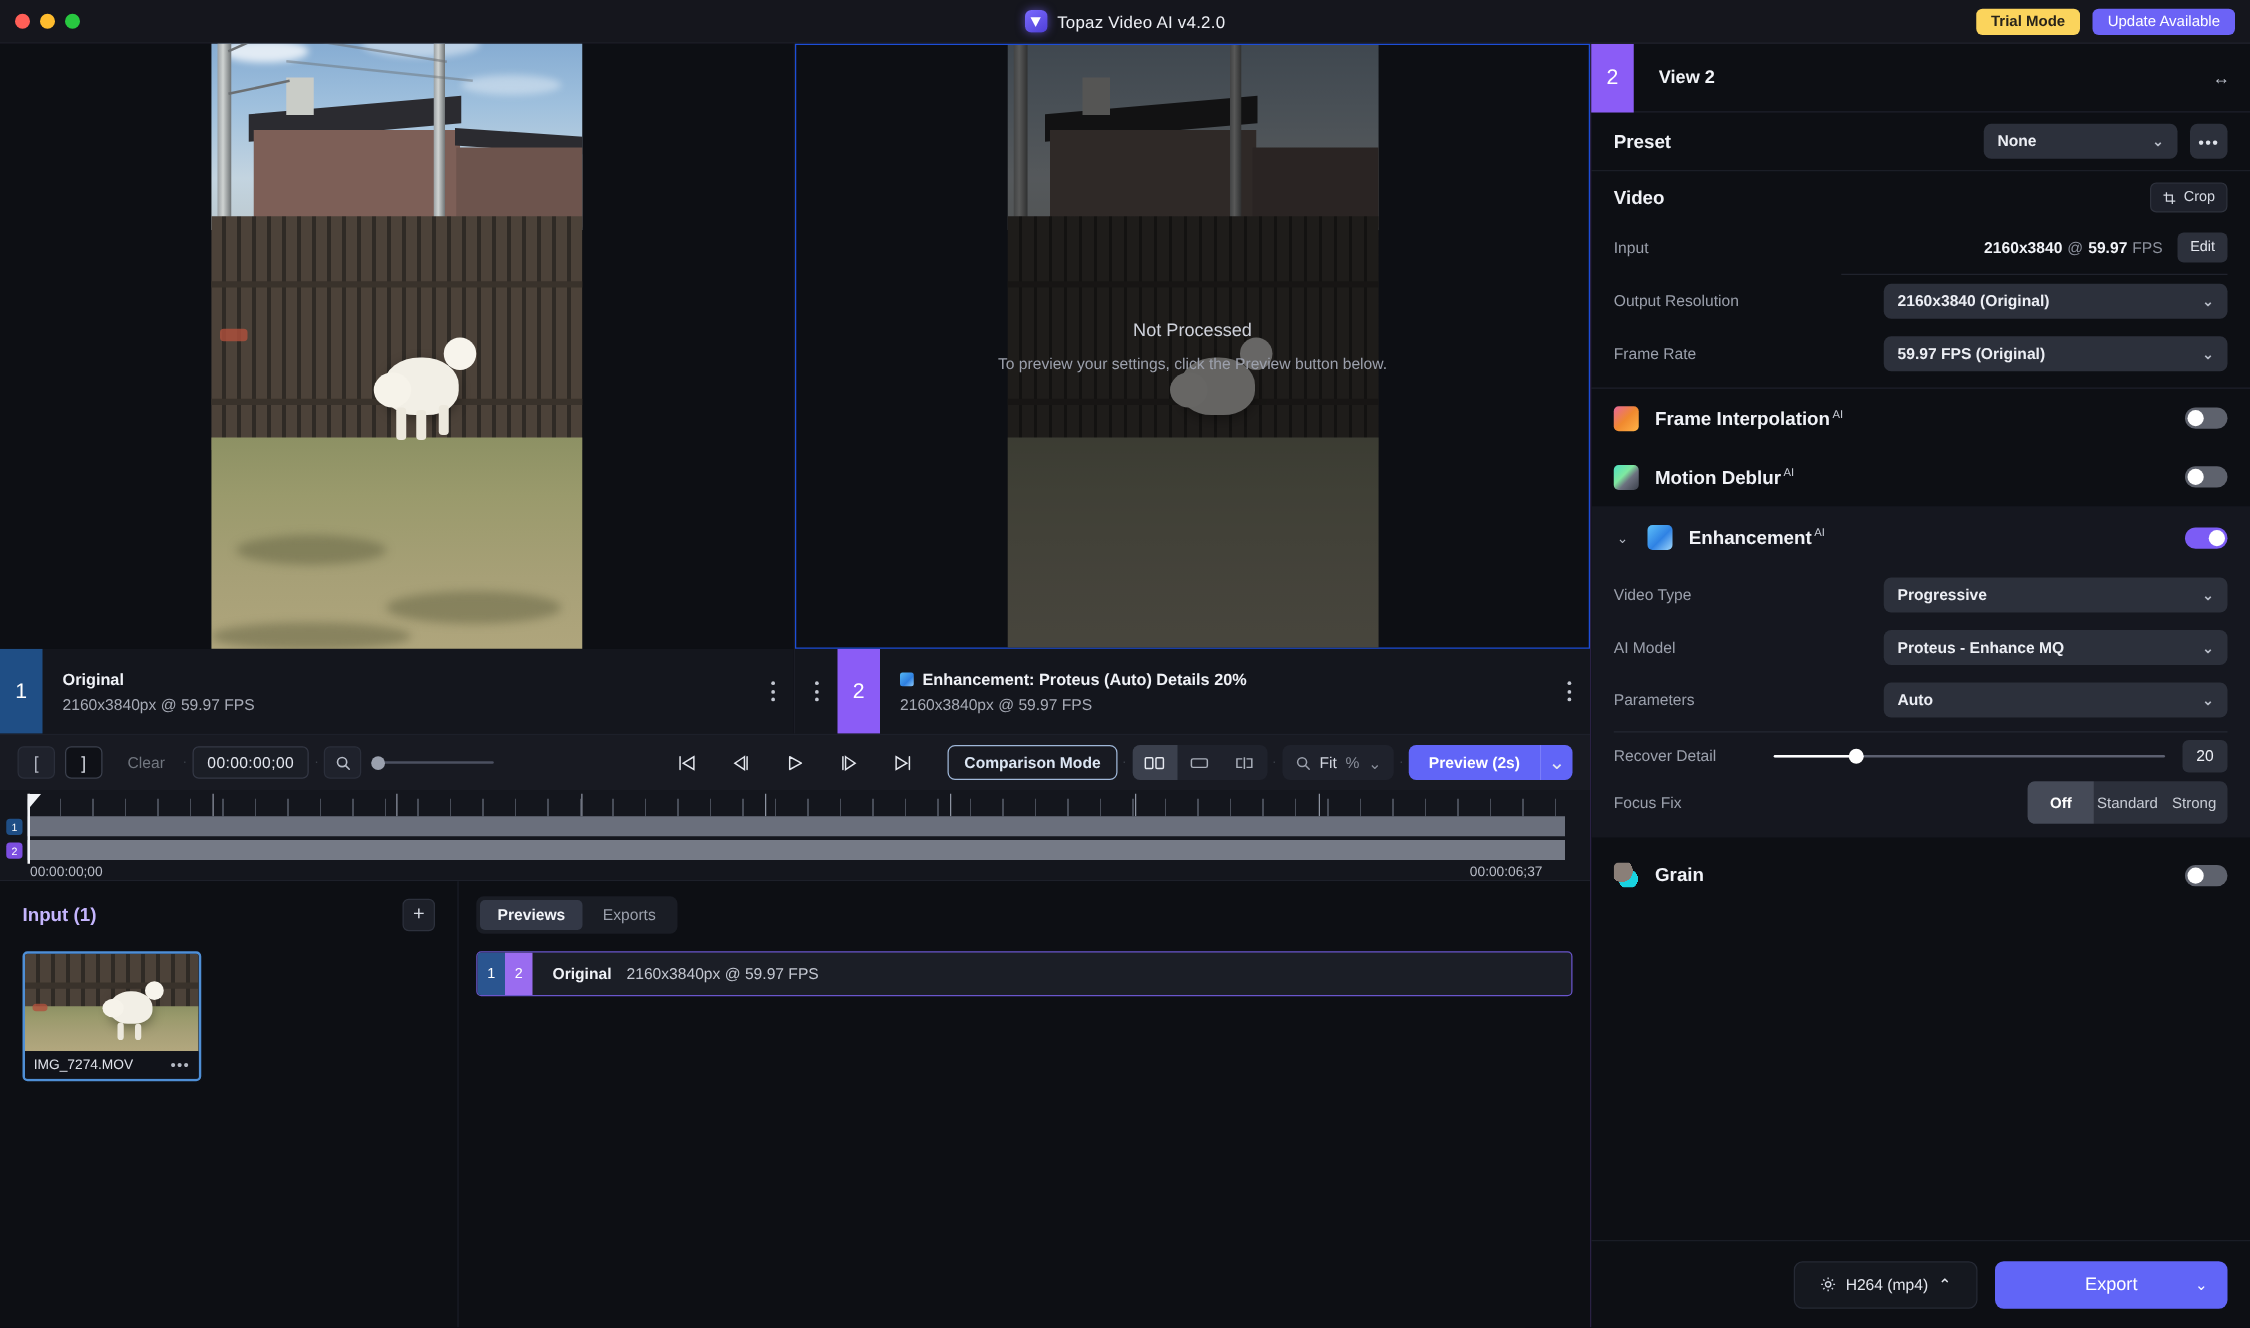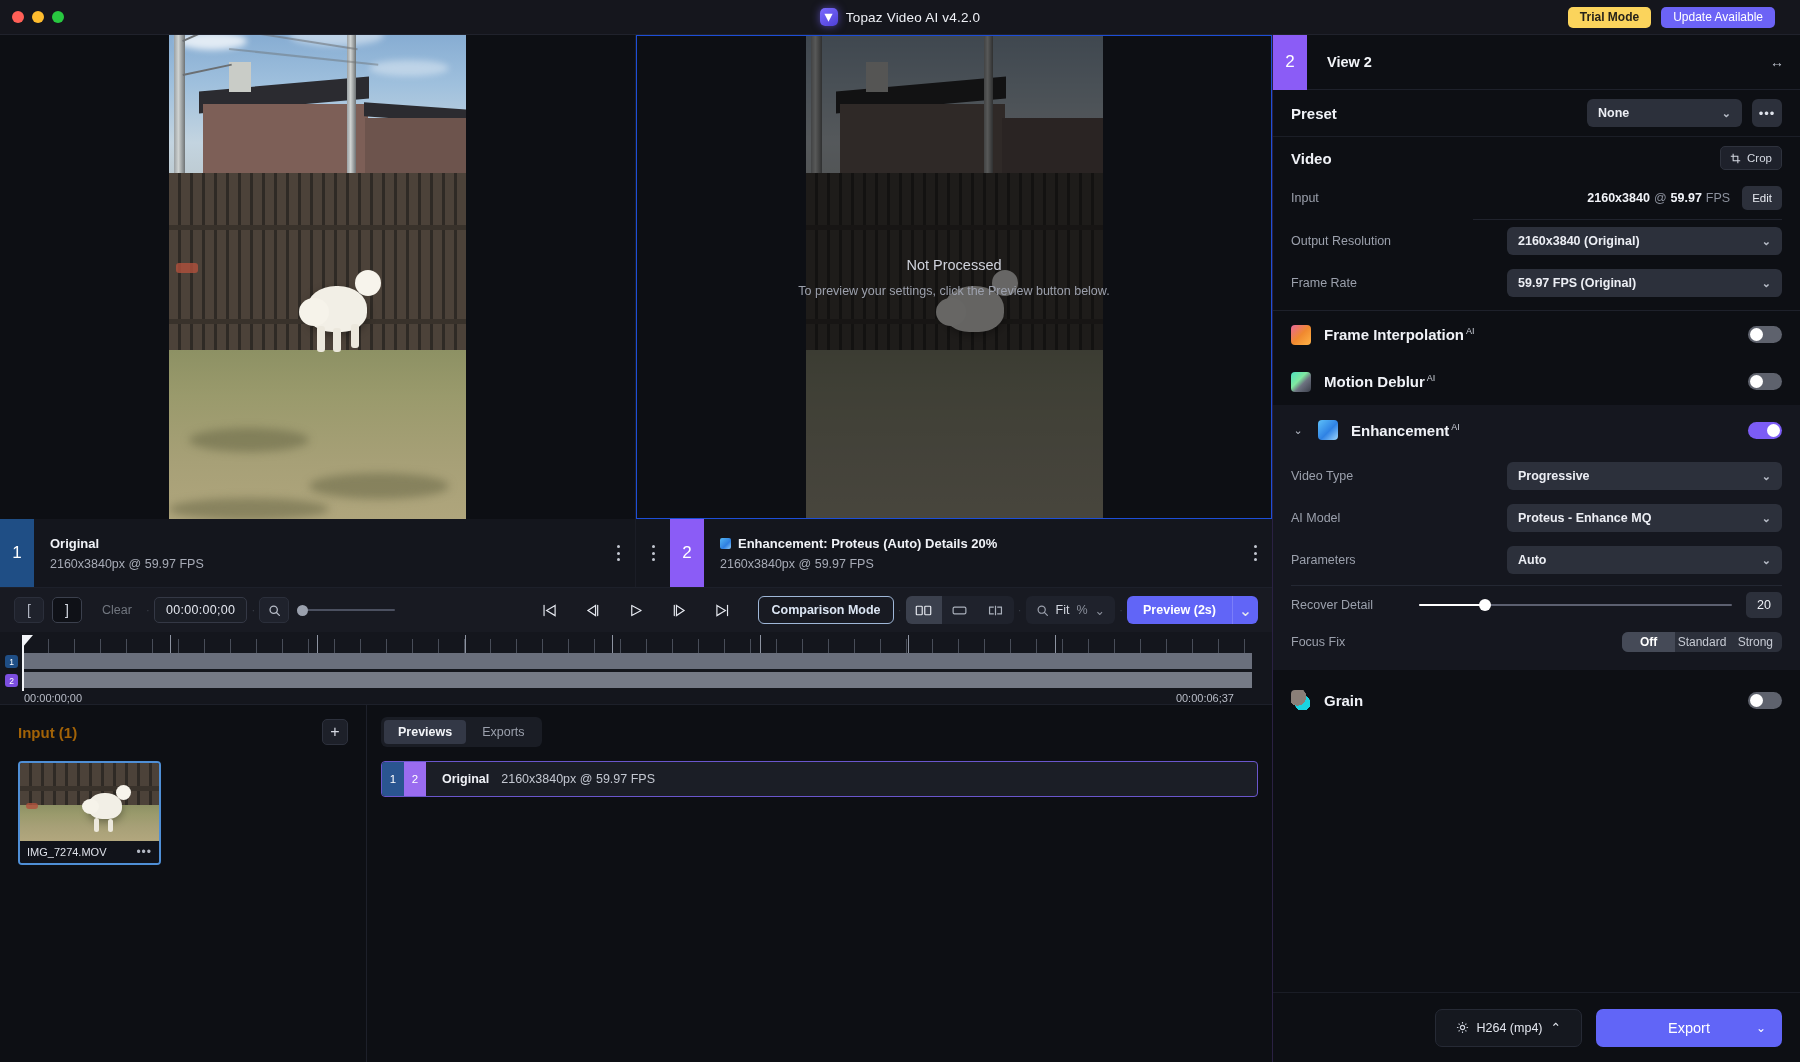--- a/index.html
+++ b/index.html
@@ -33,21 +33,21 @@
   .app-logo {
     width: 18px; height: 18px; border-radius: 5px;
     background: linear-gradient(145deg,#7b6bff,#4e3fd6);
     display: flex; align-items: center; justify-content: center;
     box-shadow: 0 0 8px rgba(120,100,255,.6);
   }
   .app-logo svg { width: 11px; height: 11px; }
   .title-text { font-size: 13.5px; color: #eef0f6; letter-spacing: .2px; }
   .titlebar-right {
     margin-left: auto; display: flex; gap: 10px; align-items: center;
-    padding-right: 25px; z-index: 2;
+    padding-right: 12px; z-index: 2;
   }
   .pill {
     height: 21px; border-radius: 5px; font-size: 12px; font-weight: bold;
     display: flex; align-items: center; padding: 0 12px; white-space: nowrap;
   }
   .pill.trial { background: #fbd45c; color: #27231a; }
   .pill.update { background: #6c63f6; color: #fff; font-weight: normal; }
 
   
   .body-wrap { flex: 1; display: flex; min-height: 0; }
@@ -156,21 +156,21 @@
   .playhead { position:absolute; left:22px; top:3px; width:2px; height:56px; background:#f2f4f8; }
   .playhead:before { content:""; position:absolute; left:0; top:0; width:11px; height:13px;
                      background:#f2f4f8; clip-path: polygon(0 0,100% 0,0 100%); }
   .tl-time-left { position:absolute; left:24px; top:60px; font-size:11px; color:#b9bdc8; }
   .tl-time-right { position:absolute; right:38px; top:60px; font-size:11px; color:#b9bdc8; }
 
   
   .bottom { flex:1; display:flex; min-height:0; border-top:1px solid #1d202a; }
   .input-panel { width: 367px; flex:0 0 367px; background:#0d0f14; border-right:1px solid #1d202a; padding: 14px 18px 0 18px; }
   .ip-head { display:flex; align-items:center; justify-content:space-between; margin-bottom:16px; }
-  .ip-title { font-size:15px; font-weight:bold; color:#a16207; }
+  .ip-title { font-size:15px; font-weight:bold; color:#c4b5fd; }
   .add-btn { width:26px; height:26px; border-radius:5px; background:#1d2029; border:1px solid #2d313d;
              display:flex; align-items:center; justify-content:center; color:#d5d9e2; font-size:16px; line-height:1; }
   .thumb-card { width:143px; border:2px solid #4f8fd6; border-radius:4px; overflow:hidden; background:#11131a; }
   .thumb-img { width:100%; height:78px; position:relative; overflow:hidden; }
   .thumb-label { height:22px; display:flex; align-items:center; justify-content:space-between;
                  padding:0 7px; font-size:11px; color:#dfe2ea; background:#11131a; }
   .thumb-label .dots { letter-spacing:1px; color:#b3b8c3; font-size:12px; }
 
   .previews-panel { flex:1; background:#0d0f14; padding: 12px 14px 0 14px; min-width:0; }
   .tabs { display:inline-flex; background:#1a1d25; border-radius:6px; padding:3px; gap:2px; margin-bottom:14px; }
@@ -244,21 +244,21 @@
   .enh-head { height:50px; display:flex; align-items:center; padding:0 18px; }
   .slider-row { height:34px; display:flex; align-items:center; padding:0 18px; }
   .sl-label { font-size:12.5px; color:#9ba0ac; width:128px; flex:0 0 auto; }
   .sl-wrap { flex:1; height:20px; position:relative; display:flex; align-items:center; margin-right:14px; }
   .sl-track { position:absolute; left:0; right:0; height:2px; background:#5c6070; border-radius:2px; }
   .sl-fill { position:absolute; left:0; height:2px; background:#ffffff; border-radius:2px; }
   .sl-knob { position:absolute; width:12px; height:12px; border-radius:50%; background:#fff; }
   .sl-value { width:36px; height:26px; border-radius:5px; background:#2c303b; display:flex;
               align-items:center; justify-content:center; font-size:12.5px; color:#edeff5; flex:0 0 auto; }
   .ff-row { height:40px; display:flex; align-items:center; padding:0 18px; }
-  .ff-group { margin-left:auto; width:160px; height:20px; border-radius:6px; background:#2c303b; display:flex; overflow:hidden; }
+  .ff-group { margin-left:auto; width:160px; height:34px; border-radius:6px; background:#2c303b; display:flex; overflow:hidden; }
   .ff-opt { flex:1; display:flex; align-items:center; justify-content:center; font-size:12px; color:#c7cbd4; }
   .ff-opt.on { background:#454a57; color:#fff; font-weight:bold; }
   .thin-div { height:1px; background:#242833; margin: 4px 18px 2px 18px; }
 
   .grain-row { height:48px; display:flex; align-items:center; padding:0 18px; margin-top:6px; }
 
   .sb-spacer { flex:1; min-height:0; }
   .sb-footer { height:70px; flex:0 0 70px; display:flex; align-items:center; justify-content:flex-end;
                gap:14px; padding: 0 18px; border-top:1px solid #1a1d26; }
   .codec-btn { height:38px; border-radius:7px; background:#15181f; border:1px solid #262a35;

